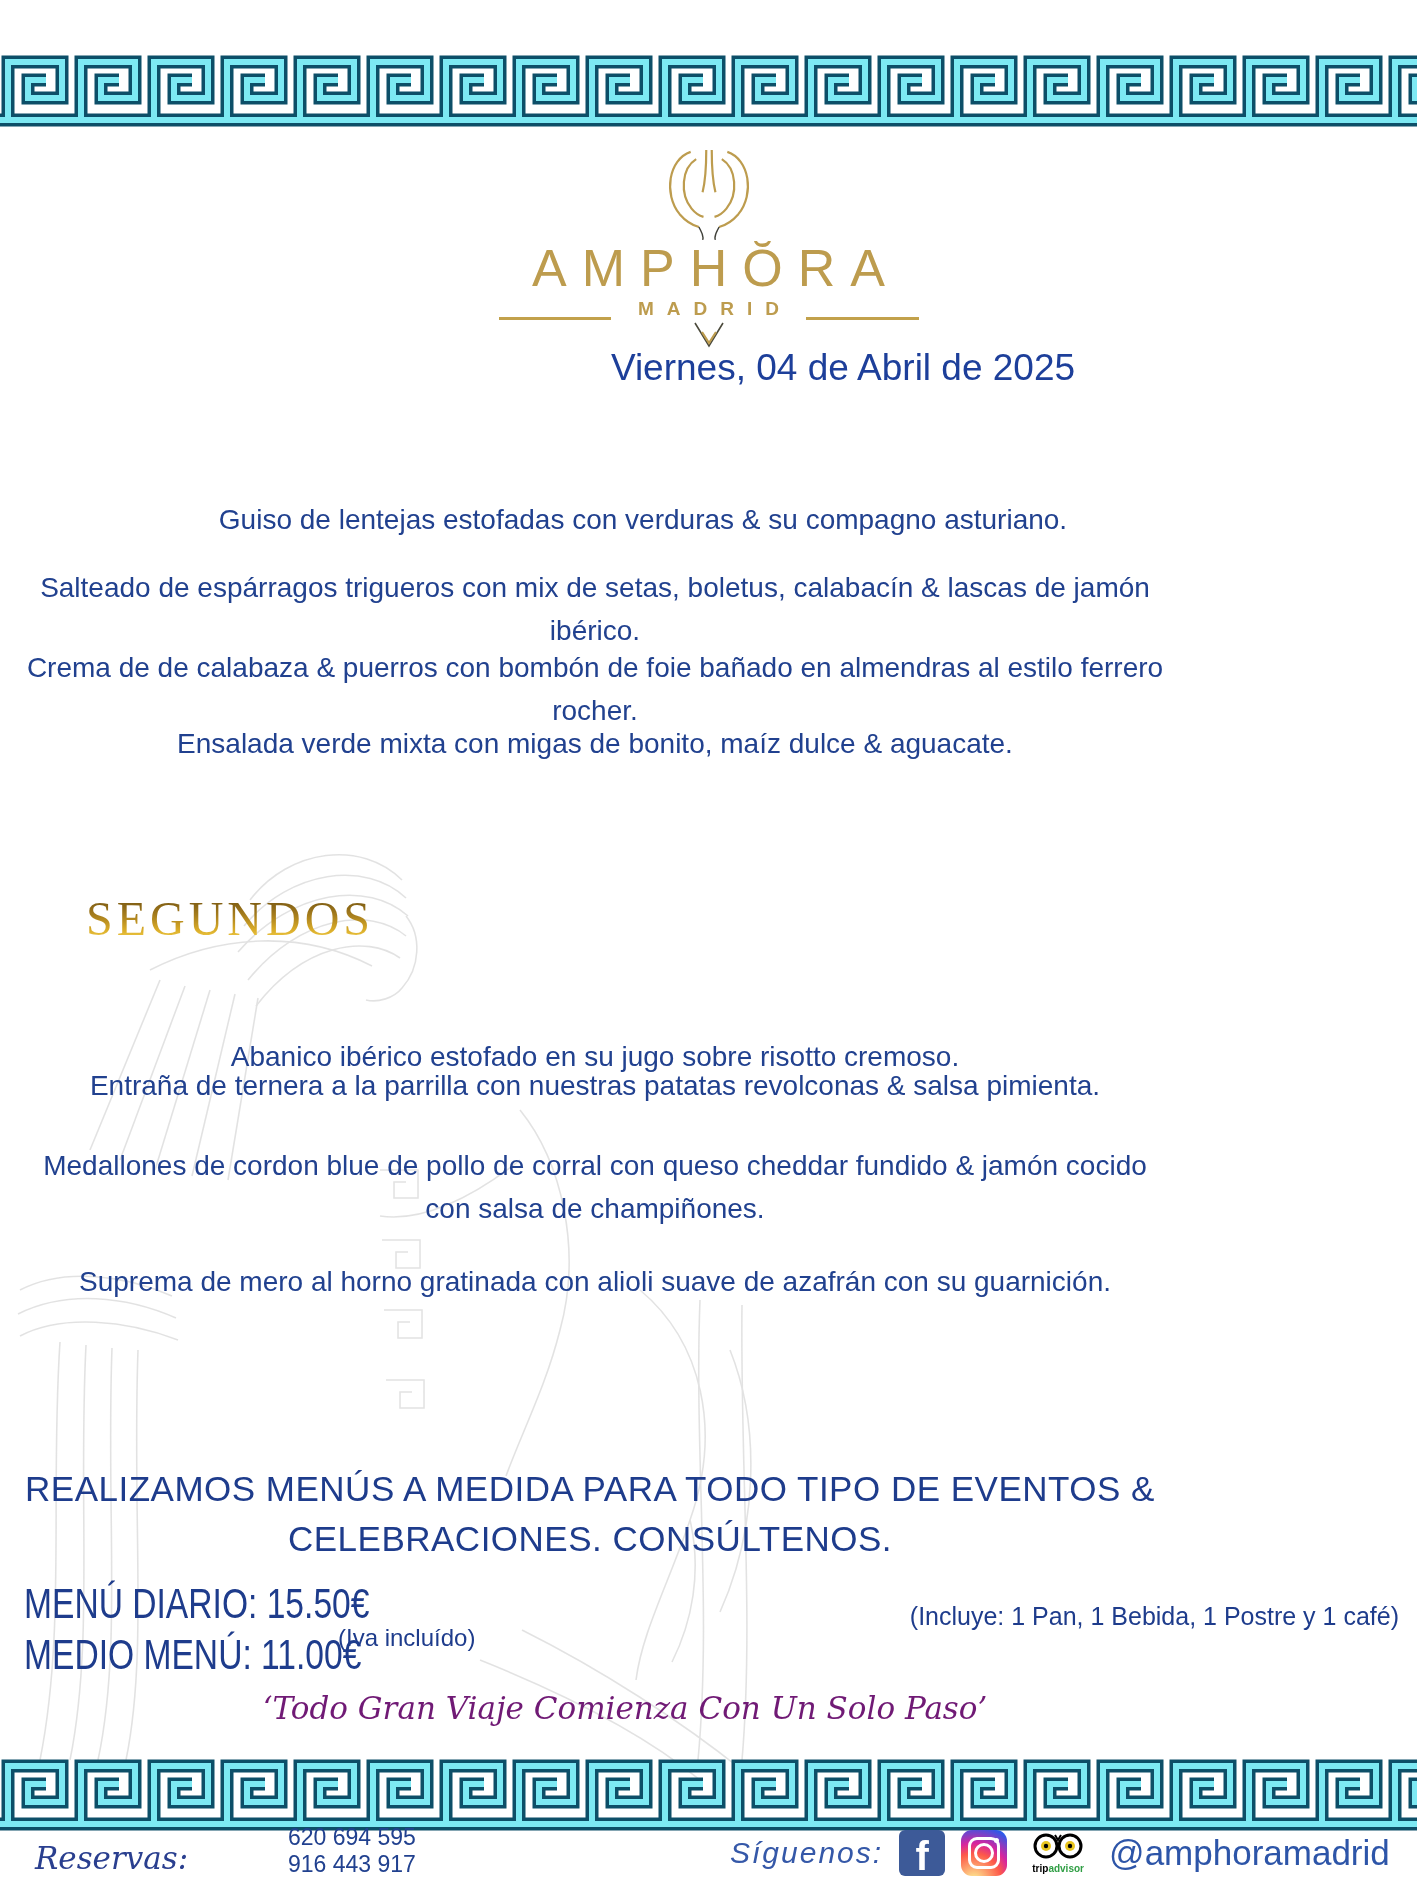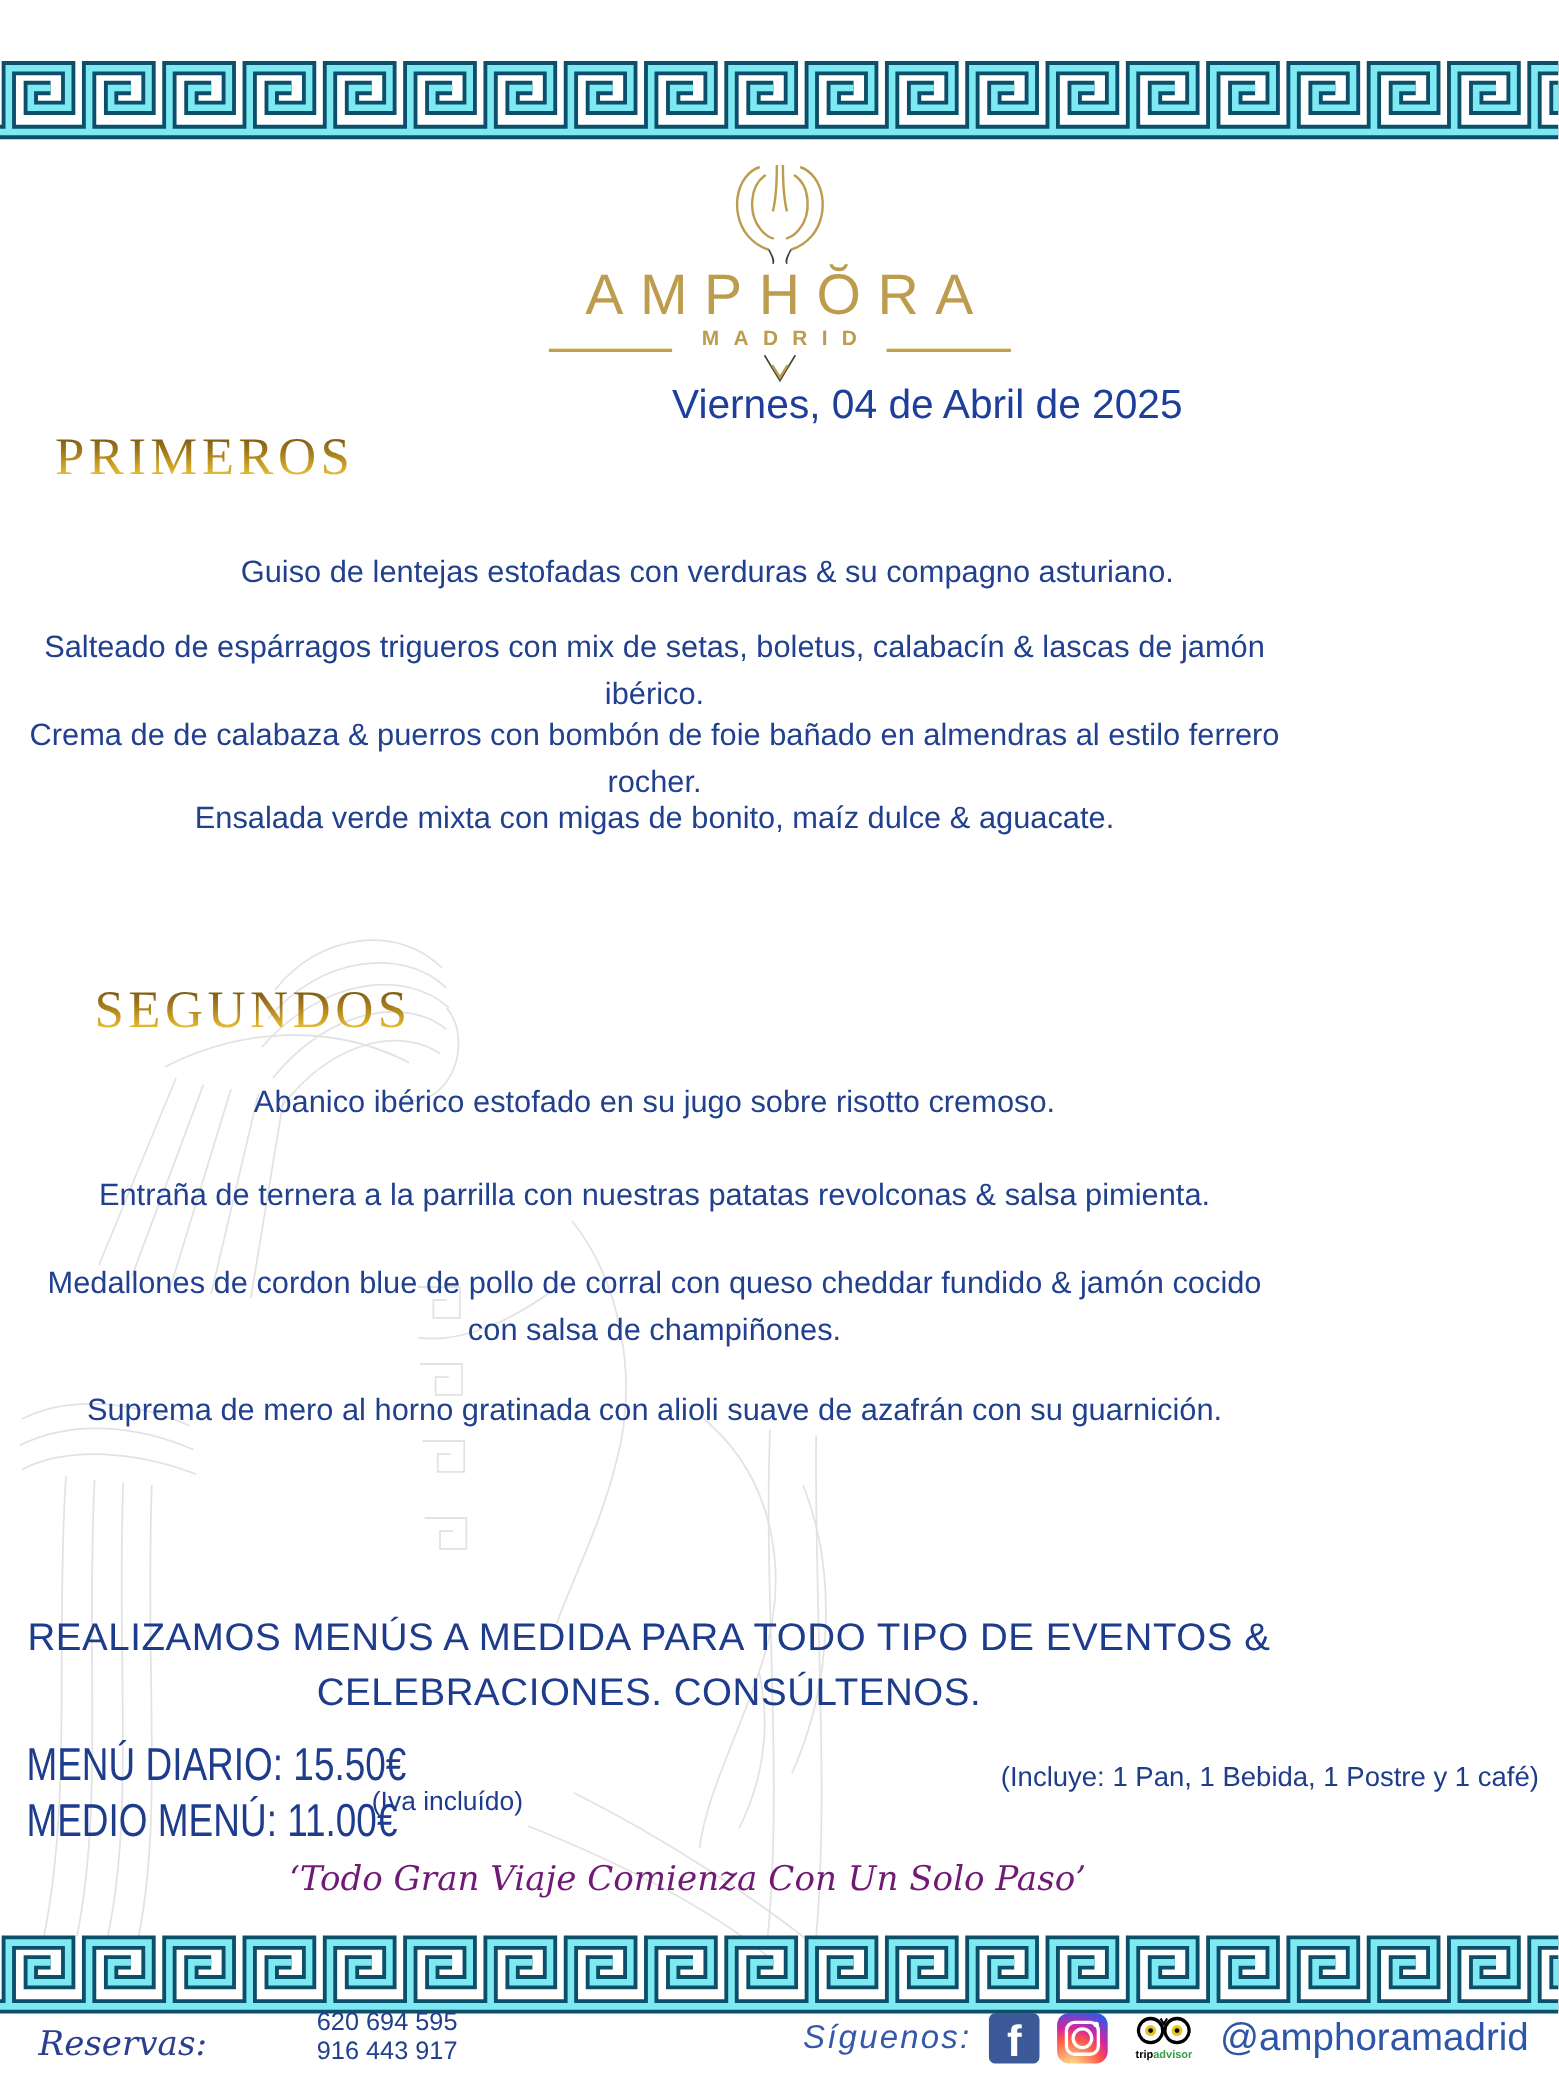--- a/index.html
+++ b/index.html
@@ -29,21 +29,21 @@
   .section-title{position:absolute;font-family:"Liberation Serif","DejaVu Serif",serif;
         font-size:48px;letter-spacing:4px;z-index:2;color:#b8932f;
         background:linear-gradient(180deg,#5f430e 0%,#a87f1d 45%,#d9ab28 70%,#ffe45e 100%);
         -webkit-background-clip:text;background-clip:text;-webkit-text-fill-color:transparent;}
   #primeros-title{top:388px;left:50px;}
   #segundos-title{top:891px;left:62px;margin-left:24px;}
   
   .item{position:absolute;left:0;width:1190px;text-align:center;font-size:28px;
         color:#21418f;z-index:2;line-height:43px;}
   #p1{top:498px;padding-left:48px;} #p2{top:566px;} #p3{top:646px;} #p4{top:722px;}
-  #s1{top:980px;} #s2{top:1064px;} #s3{top:1144px;left:35px;width:1120px;} #s4{top:1260px;}
+  #s1{top:1035px;} #s2{top:1064px;} #s3{top:1144px;left:35px;width:1120px;} #s4{top:1260px;}
   
   .banner{position:absolute;top:1464px;left:0;width:1180px;text-align:center;z-index:2;
           font-size:35px;color:#1e3c8c;line-height:50px;letter-spacing:0.5px;}
   
   .price{position:absolute;left:24px;font-size:42px;color:#1e3c8c;z-index:2;
          transform:scaleX(0.80);transform-origin:left top;white-space:nowrap;letter-spacing:0px;}
   #menu-diario{top:1580px;}
   #medio-menu{top:1631px;}
   .iva-note{position:absolute;left:338px;top:1624px;font-size:24px;color:#1e3c8c;z-index:2;}
   .includes-note{position:absolute;right:18px;top:1602px;font-size:25px;color:#1e3c8c;z-index:2;}
@@ -222,21 +222,20 @@
       <div class="rule"></div>
     </div>
     <svg class="foot-v" width="44" height="26" viewBox="0 0 44 26" fill="none">
       <path d="M8,1 L22,24 L36,1" stroke="#4b4a3c" stroke-width="1.6"></path>
       <path d="M15,10 L22,21 L29,10" stroke="#bd9c4e" stroke-width="2.2"></path>
     </svg>
   </div>
 
   <div class="date layer">Viernes, 04 de Abril de 2025</div>
 
-  <div id="primeros-title" class="section-title">PRIMEROS</div>
   <div id="p1" class="item">Guiso de lentejas estofadas con verduras &amp; su compagno asturiano.</div>
   <div id="p2" class="item">Salteado de espárragos trigueros con mix de setas, boletus, calabacín &amp; lascas de jamón ibérico.</div>
   <div id="p3" class="item">Crema de de calabaza &amp; puerros con bombón de foie bañado en almendras al estilo ferrero rocher.</div>
   <div id="p4" class="item">Ensalada verde mixta con migas de bonito, maíz dulce &amp; aguacate.</div>
 
   <div id="segundos-title" class="section-title">SEGUNDOS</div>
   <div id="s1" class="item">Abanico ibérico estofado en su jugo sobre risotto cremoso.</div>
   <div id="s2" class="item">Entraña de ternera a la parrilla con nuestras patatas revolconas &amp; salsa pimienta.</div>
   <div id="s3" class="item">Medallones  de cordon blue de pollo de corral con queso cheddar fundido &amp; jamón cocido con salsa de champiñones.</div>
   <div id="s4" class="item">Suprema de mero al horno gratinada con alioli suave de azafrán con su guarnición.</div>

